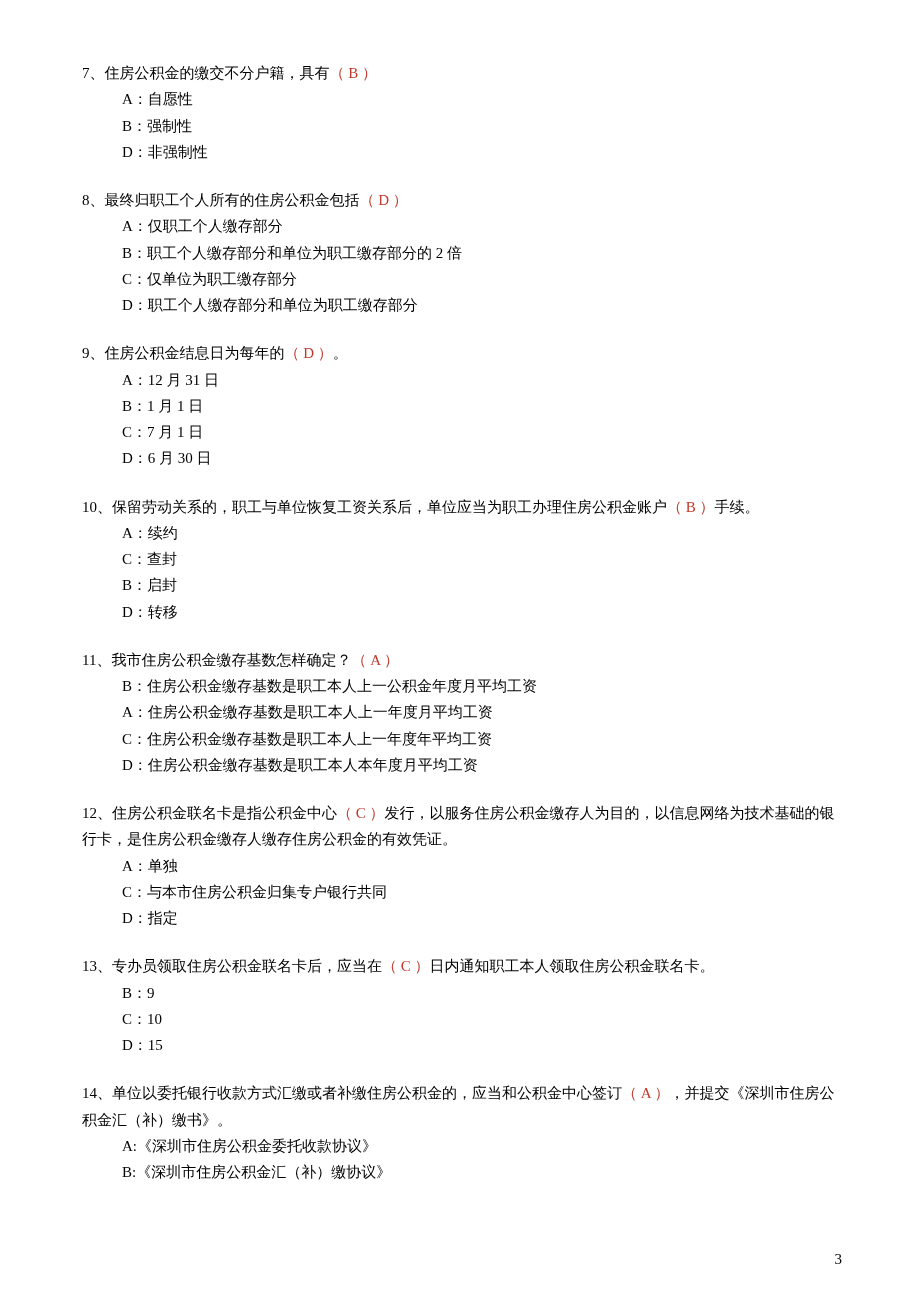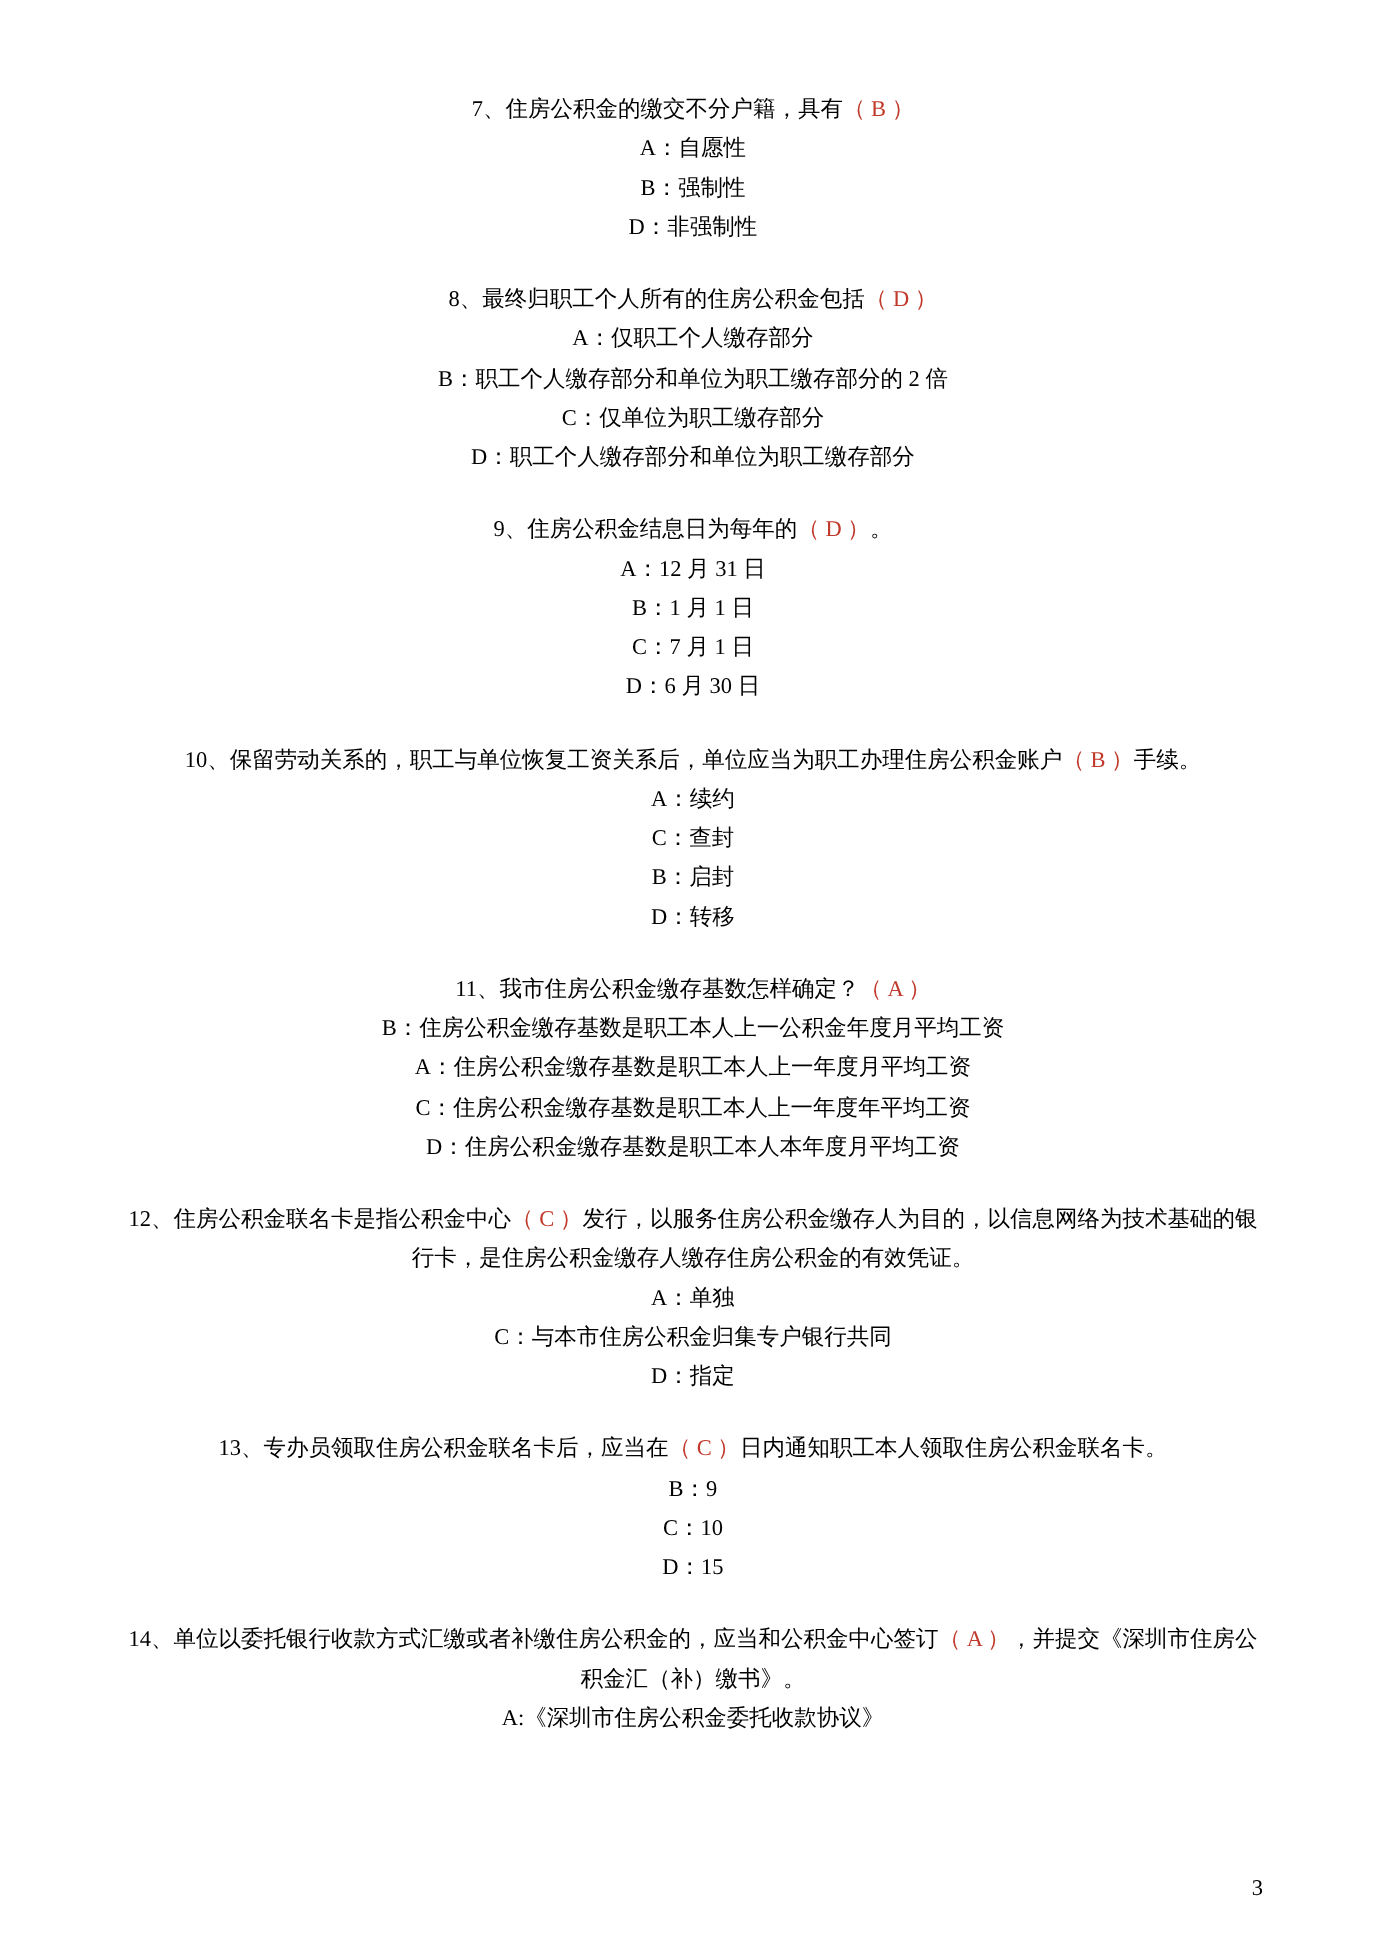--- a/index.html
+++ b/index.html
@@ -13,34 +13,34 @@
   }
   .page {
     width: 920px;
     min-height: 1302px;
     box-sizing: border-box;
     padding: 60px 78px 40px 82px;
     position: relative;
   }
   .question-block {
     margin-bottom: 22px;
-    text-align: center;
   }
   .question-stem {
     display: block;
   }
   .stem-text {
     display: inline;
   }
   .answer-mark {
     color: #c0392b;
     display: inline;
   }
   .option-line {
     display: block;
+    margin-left: 40px;
   }
   .page-number {
     position: absolute;
     bottom: 30px;
     right: 78px;
     font-size: 15px;
     color: #000000;
     font-family: "Times New Roman", serif;
   }
 </style>
@@ -114,16 +114,17 @@
     <div class="option-line">B：9</div>
     <div class="option-line">C：10</div>
     <div class="option-line">D：15</div>
   </div>
 
   <div class="question-block">
     <div class="question-stem">
       <span class="stem-text">14、单位以委托银行收款方式汇缴或者补缴住房公积金的，应当和公积金中心签订</span><span class="answer-mark">（ A ）</span><span class="stem-text">，并提交《深圳市住房公积金汇（补）缴书》。</span>
     </div>
     <div class="option-line">A:《深圳市住房公积金委托收款协议》</div>
+    <div class="option-line">B:《深圳市住房公积金汇（补）缴协议》</div>
   </div>
 
   <div class="page-number">3</div>
 </div>
 
 </body></html>

